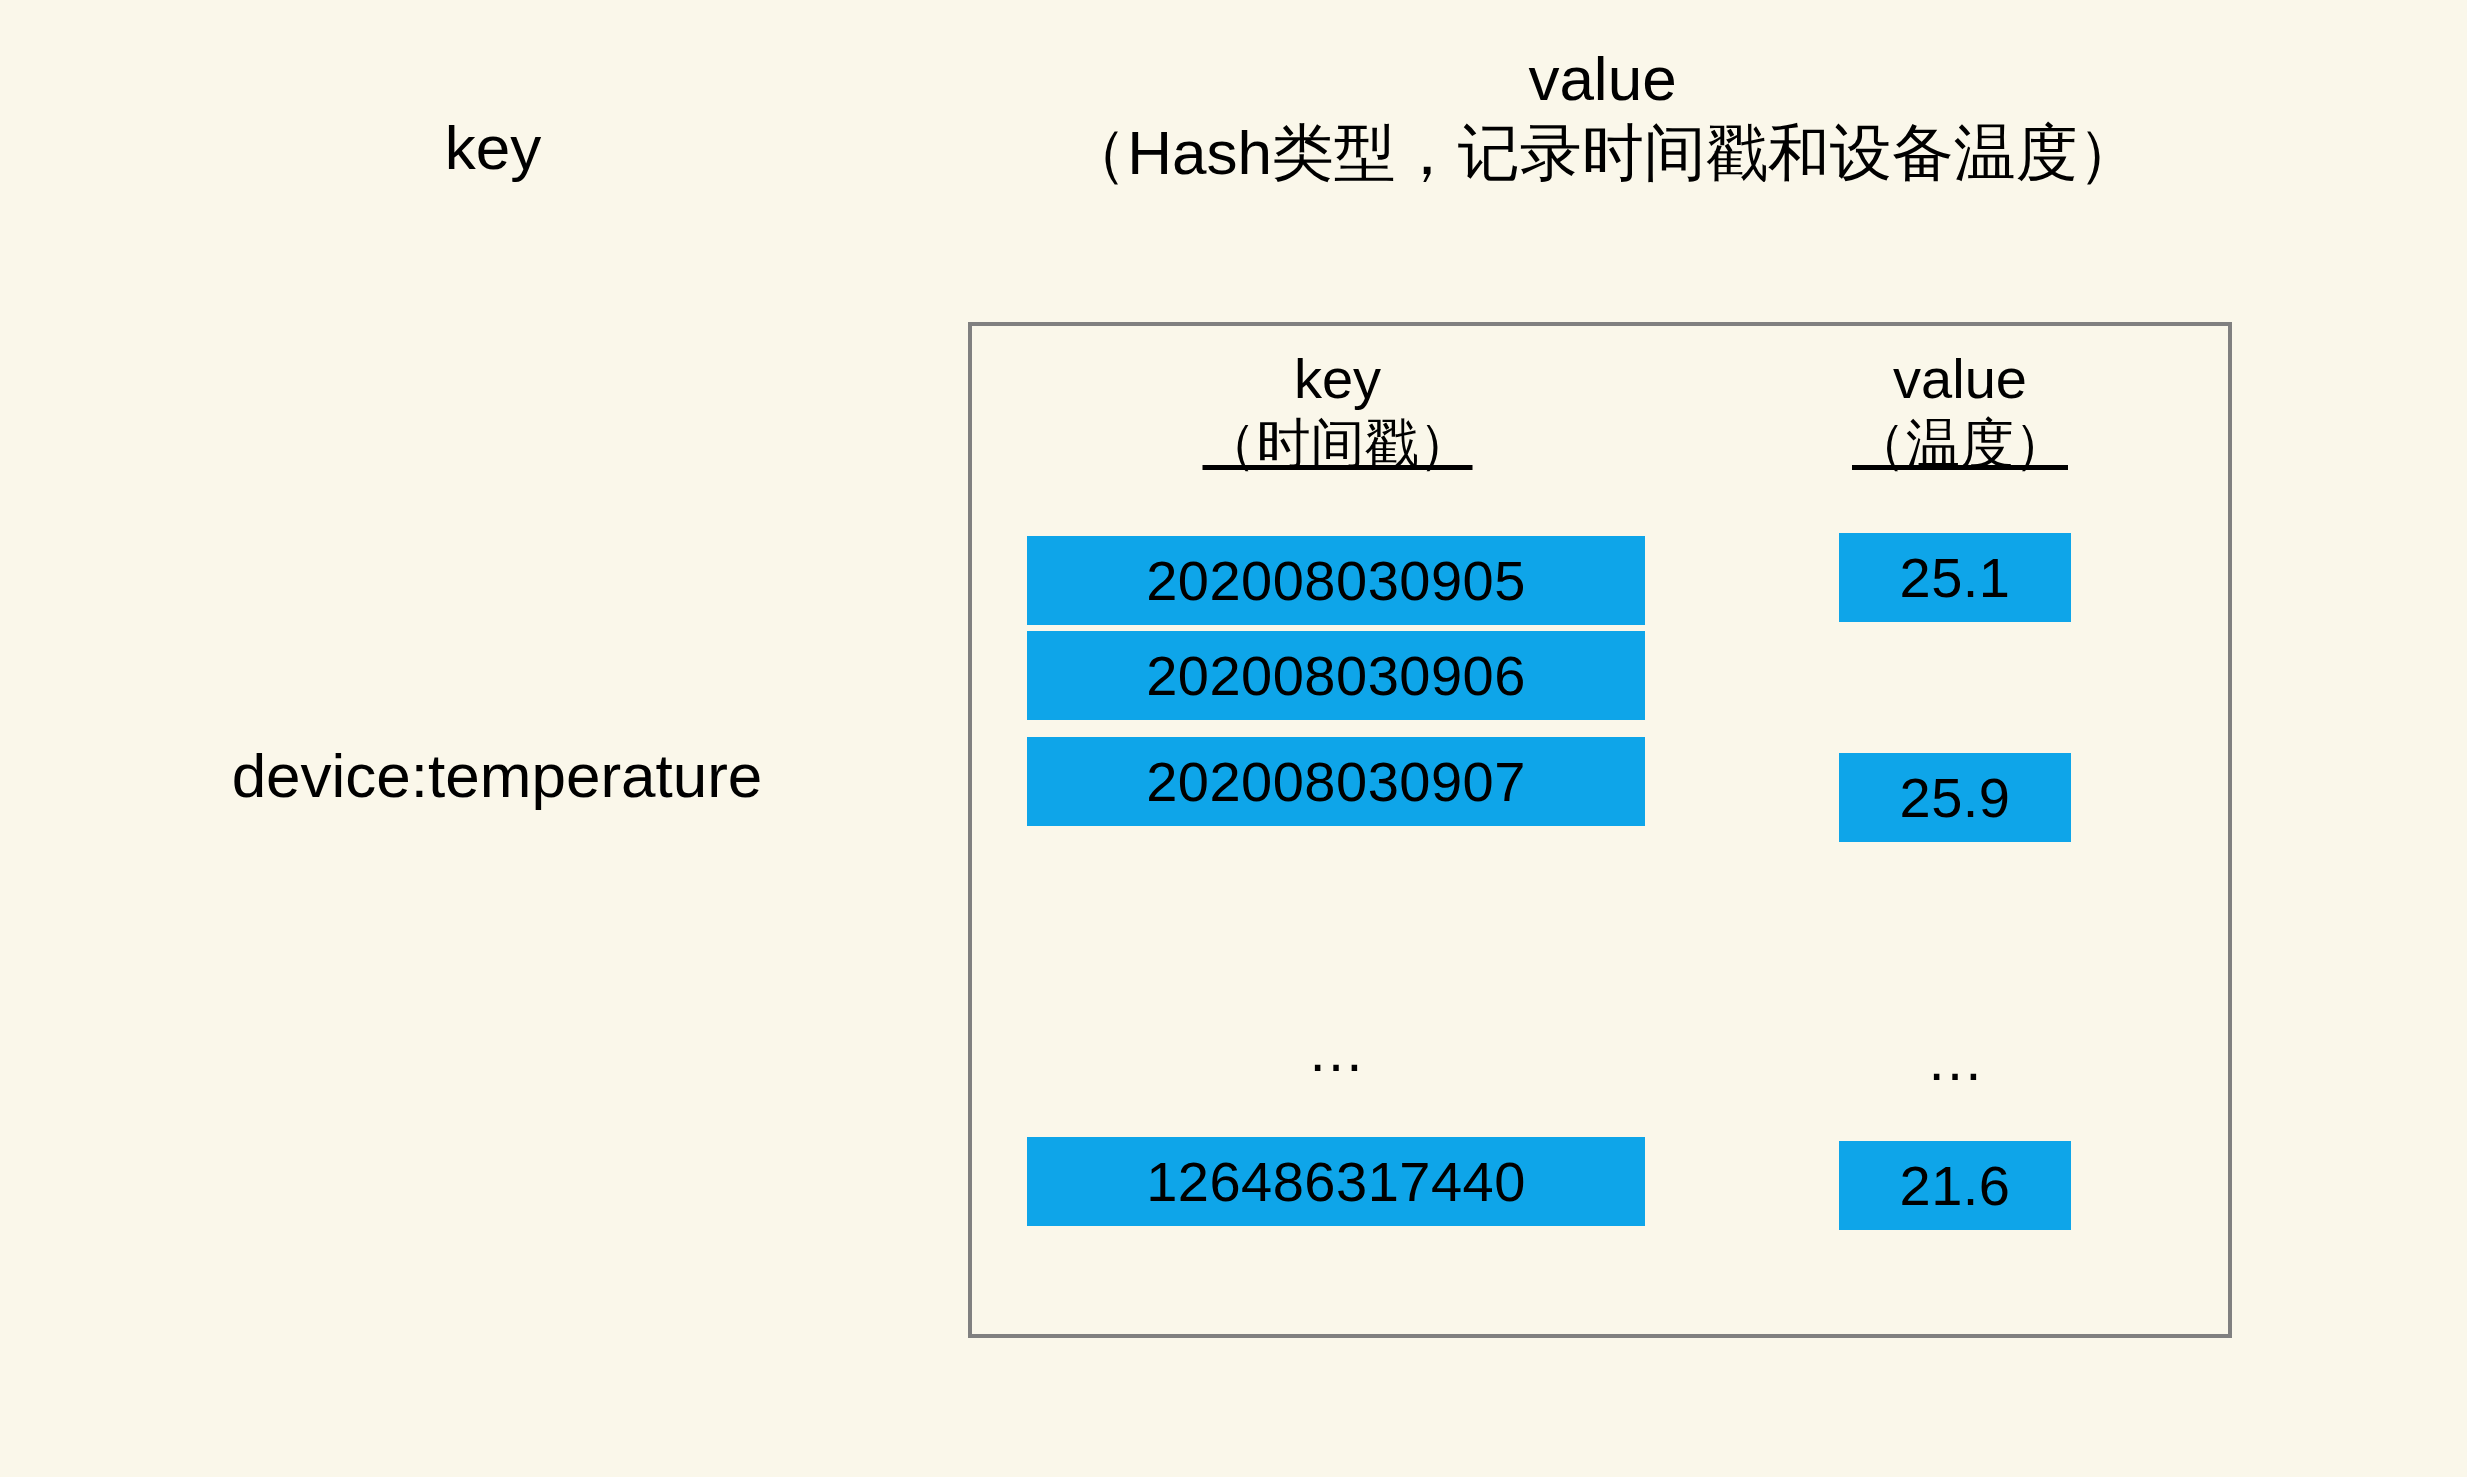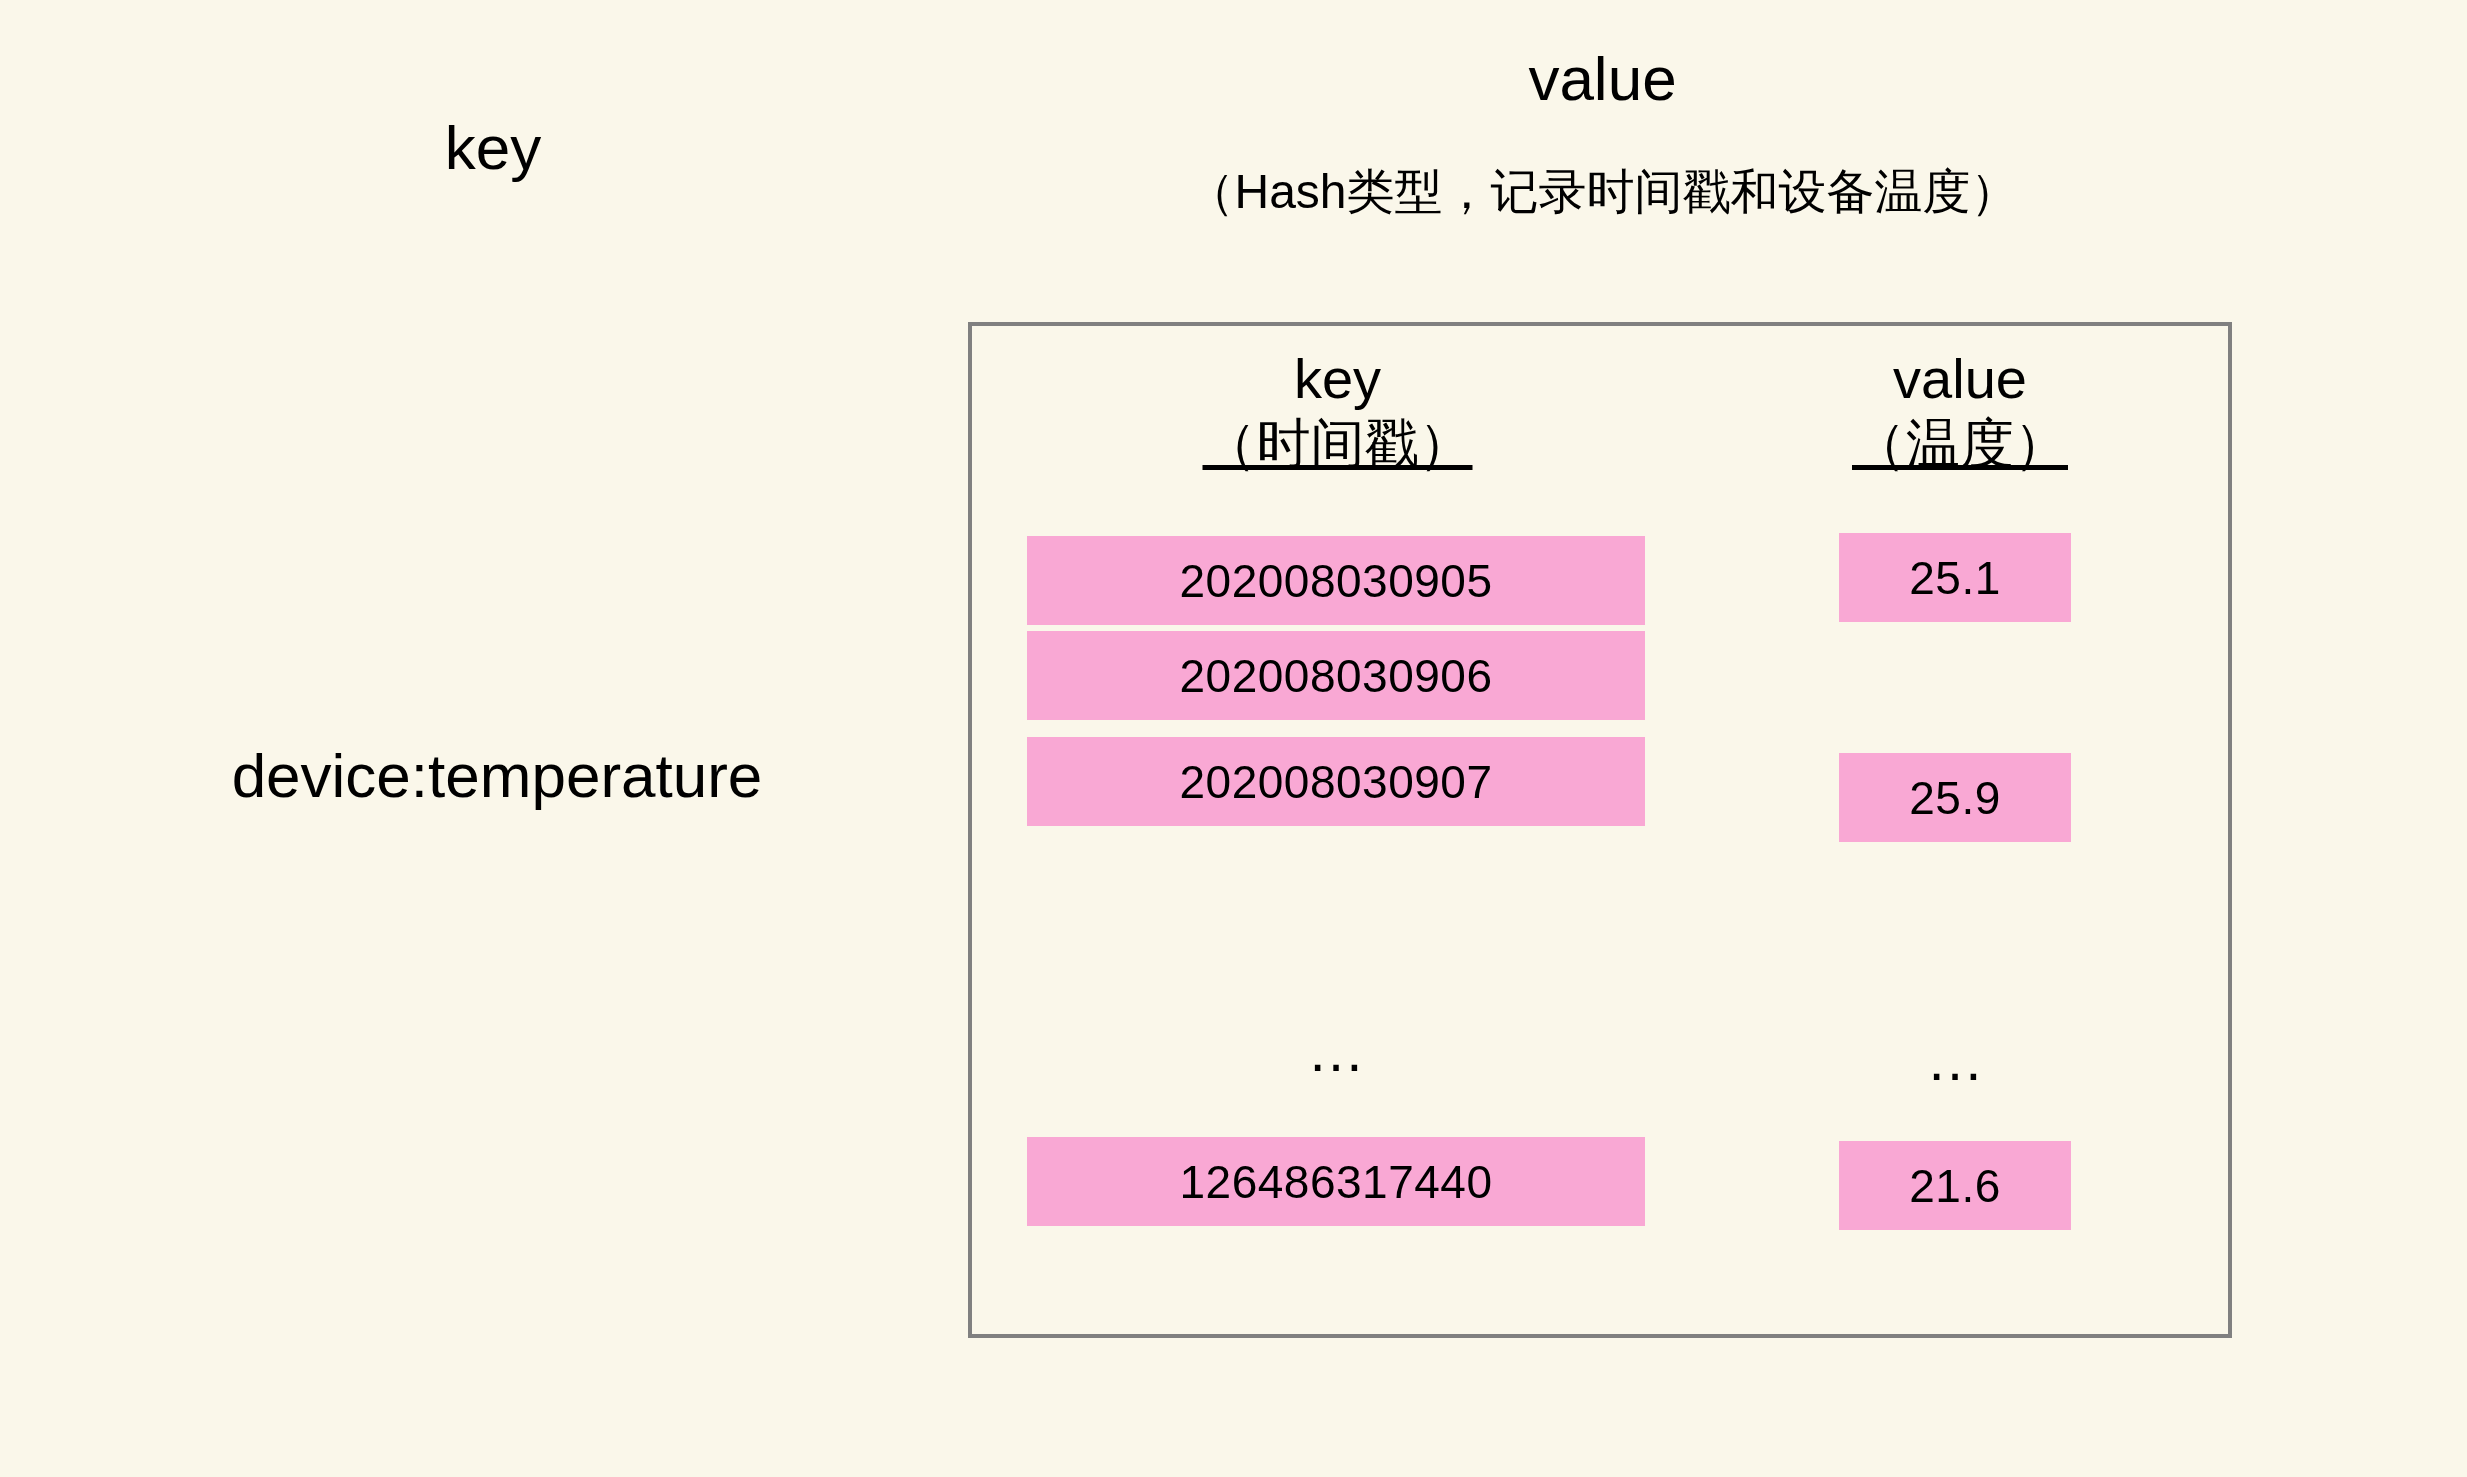--- a/index.html
+++ b/index.html
@@ -56,24 +56,23 @@
     text-align: center;
   }
   .value-title .line1 {
     display: block;
     font-size: 62px;
     line-height: 1.15;
     white-space: nowrap;
   }
   .value-title .line2 {
     display: block;
-    font-size: 48px;
+    font-size: 62px;
     line-height: 1.25;
     white-space: nowrap;
-    margin-top: 48px;
   }
 
   
   .hash-box {
     position: absolute;
     left: 968px;
     top: 322px;
     width: 1264px;
     height: 1016px;
     box-sizing: border-box;
@@ -105,25 +104,25 @@
   }
   .col-head-value {
     left: 1796px;
     top: 346px;
     width: 328px;
   }
 
   
   .cell {
     position: absolute;
-    background: #f9a8d4;
+    background: #0ea5e9;
     display: flex;
     align-items: center;
     justify-content: center;
-    font-size: 46px;
+    font-size: 56px;
     line-height: 1;
     white-space: nowrap;
     letter-spacing: 0.5px;
   }
   .cell-key {
     left: 1027px;
     width: 618px;
     height: 89px;
   }
   .cell-val {

